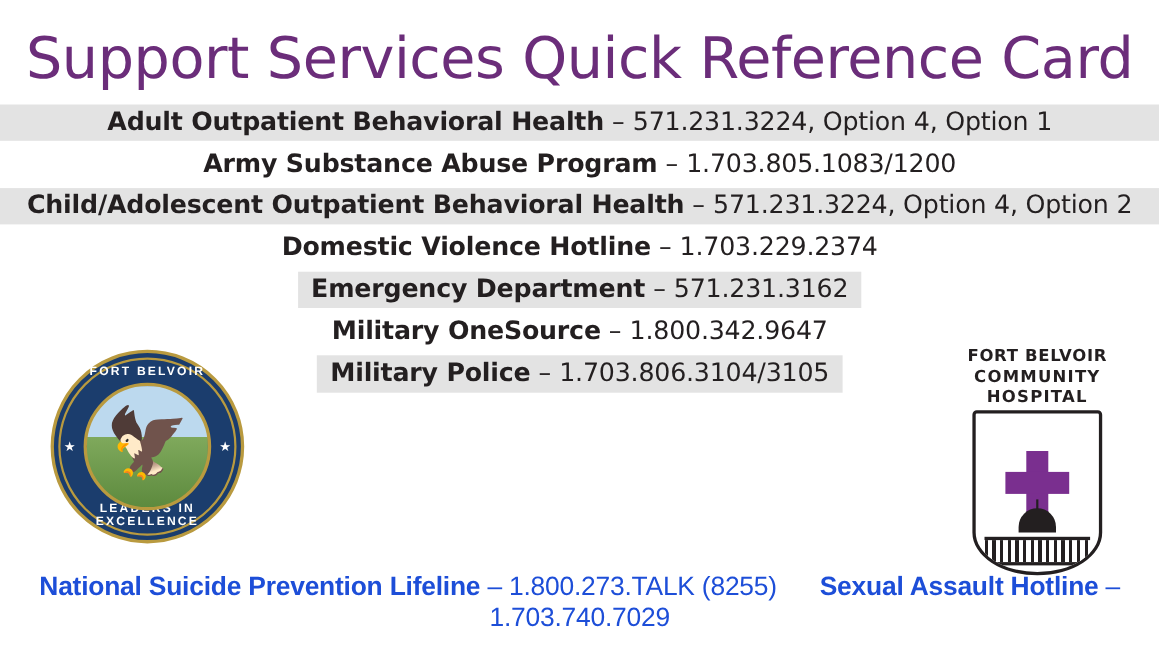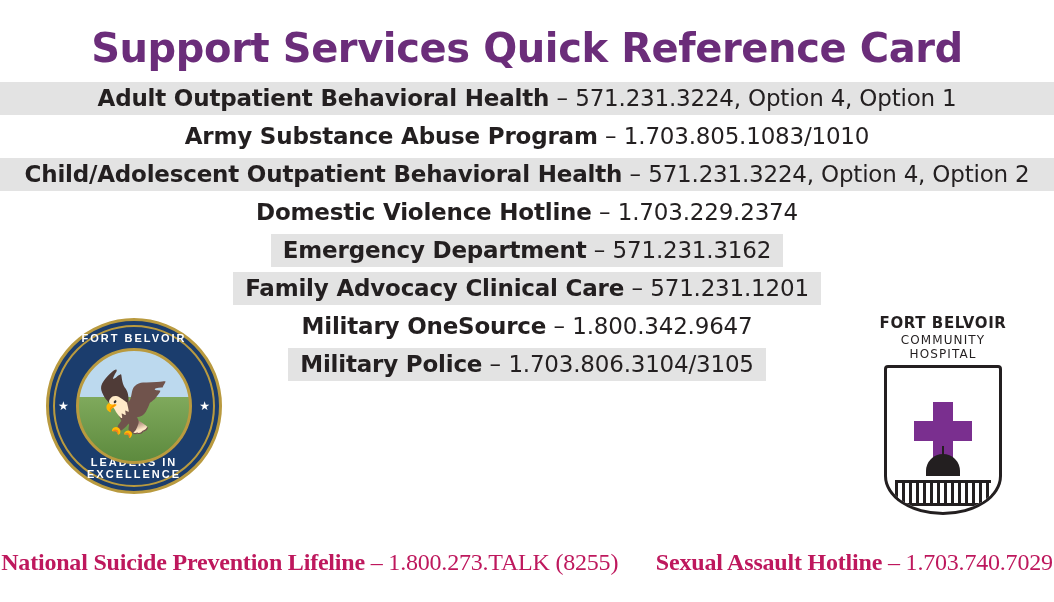--- a/index.html
+++ b/index.html
@@ -15,22 +15,22 @@
   }
   #card {
     position: relative;
     width: 1054px;
     height: 602px;
     box-sizing: border-box;
   }
   #title {
     text-align: center;
     color: #6b2d7a;
-    font-size: 40px;
-    font-weight: bold;
+    font-size: 52px;
+    font-weight: normal;
     letter-spacing: -0.4px;
     padding-top: 26px;
     line-height: 1.1;
     font-family: "DejaVu Sans", sans-serif;
   }
   #services {
     margin-top: 10px;
     width: 100%;
   }
   .service-row {
@@ -139,22 +139,22 @@
   }
   #hospital-logo .logo-name {
     font-size: 15px;
     font-weight: bold;
     color: #231f20;
     letter-spacing: 0.6px;
     font-family: "DejaVu Sans", sans-serif;
     line-height: 1.05;
   }
   #hospital-logo .logo-sub {
-    font-size: 12px;
-    font-weight: normal;
+    font-size: 15px;
+    font-weight: bold;
     color: #231f20;
     letter-spacing: 1.1px;
     font-family: "DejaVu Sans", sans-serif;
     margin-top: 1px;
   }
   #hospital-logo .shield {
     position: relative;
     margin: 4px auto 0 auto;
     width: 118px;
     height: 150px;
@@ -229,23 +229,23 @@
     font-size: 9px;
     color: #231f20;
   }
   
   #footer {
     position: absolute;
     left: 0;
     bottom: 26px;
     width: 100%;
     text-align: center;
-    color: #be185d;
+    color: #1d4ed8;
     font-size: 24px;
-    font-family: Liberation Serif, serif;
+    font-family: Liberation Sans, sans-serif;
     letter-spacing: -0.2px;
   }
   #footer .f-name { font-weight: bold; }
   #footer .f-num { font-weight: normal; }
   #footer .gap { display: inline-block; width: 26px; }
 </style>
 </head>
 <body>
 
 <div id="card">
@@ -260,21 +260,21 @@
         <span class="name">Adult Outpatient Behavioral Health</span>
         <span class="dash">–</span>
         <span class="num">571.231.3224, Option 4, Option 1</span>
       </span>
     </div>
 
     <div class="service-row">
       <span class="inner">
         <span class="name">Army Substance Abuse Program</span>
         <span class="dash">–</span>
-        <span class="num">1.703.805.1083/1010</span>
+        <span class="num">1.703.805.1083/1200</span>
       </span>
     </div>
 
     <div class="service-row shaded full">
       <span class="inner">
         <span class="name">Child/Adolescent Outpatient Behavioral Health</span>
         <span class="dash">–</span>
         <span class="num">571.231.3224, Option 4, Option 2</span>
       </span>
     </div>
@@ -289,27 +289,20 @@
 
     <div class="service-row shaded">
       <span class="inner">
         <span class="name">Emergency Department</span>
         <span class="dash">–</span>
         <span class="num">571.231.3162</span>
       </span>
     </div>
 
 
-    <div class="service-row shaded">
-      <span class="inner">
-        <span class="name">Family Advocacy Clinical Care</span>
-        <span class="dash">–</span>
-        <span class="num">571.231.1201</span>
-      </span>
-    </div>
 
 
 
     <div class="service-row">
       <span class="inner">
         <span class="name">Military OneSource</span>
         <span class="dash">–</span>
         <span class="num">1.800.342.9647</span>
       </span>
     </div>

